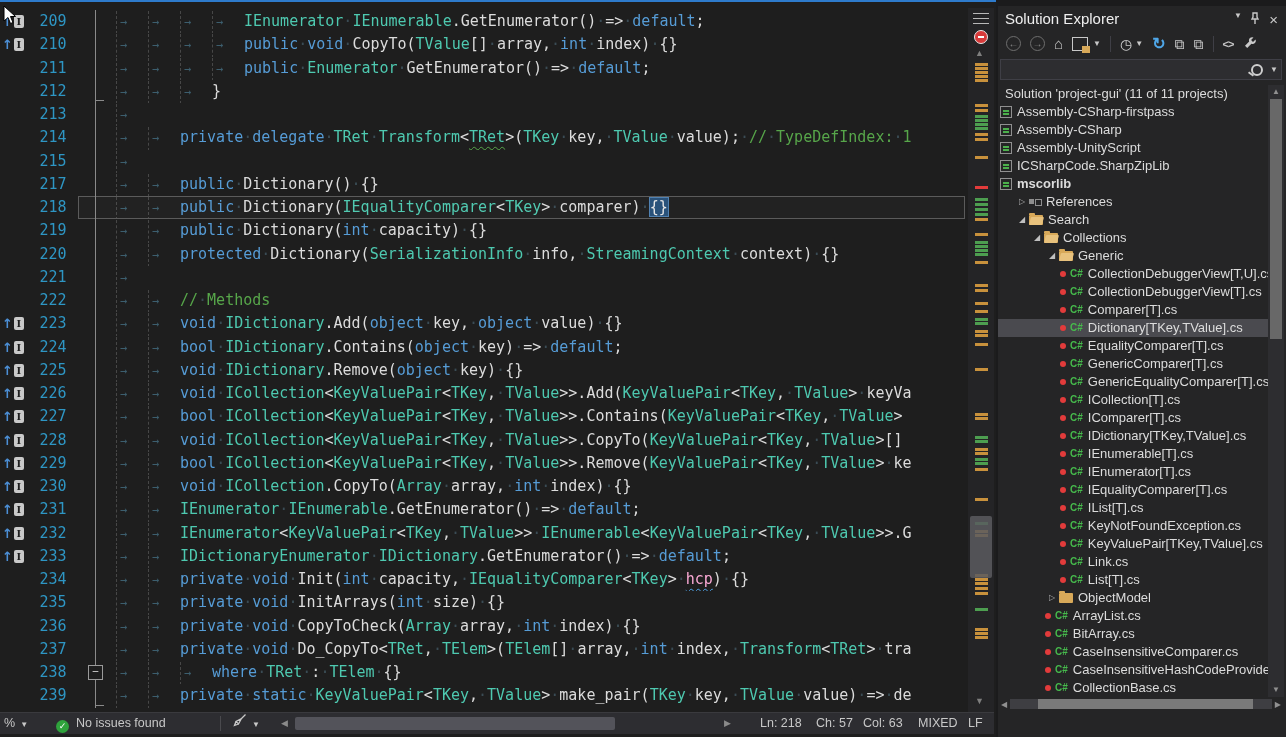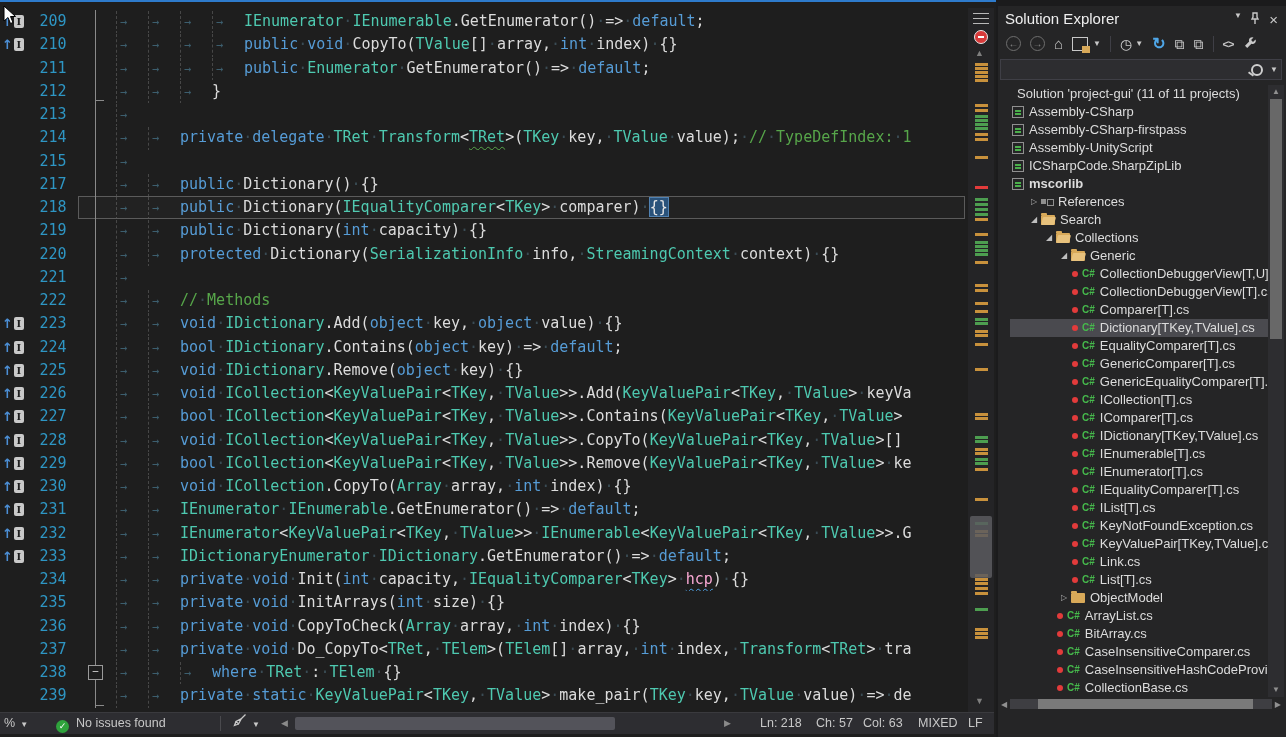--- a/index.html
+++ b/index.html
@@ -76,21 +76,21 @@
   .sesearch{position:absolute;left:2px;top:53px;width:282px;height:21px;background:#2D2D30;
       border:1px solid #3F3F46;box-sizing:border-box}
   .sesearch input{position:absolute;left:5px;top:1px;width:230px;height:17px;background:transparent;border:0;
       outline:0;color:#BBB;font-size:12.5px;font-family:"Liberation Sans",sans-serif}
   .sesearch input::placeholder{color:#8E8E8E}
   .mag{position:absolute;right:18px;top:4px;width:8px;height:8px;border:2px solid #CFCFCF;border-radius:50%}
   .mag::after{content:"";position:absolute;left:-5px;top:7px;width:6px;height:2px;background:#CFCFCF;
       transform:rotate(35deg)}
   .sesearch .caret{position:absolute;right:3px;top:0;line-height:20px}
 
-  .setree{position:absolute;left:12px;top:79px;width:270px;height:612px;overflow:hidden}
+  .setree{position:absolute;left:0;top:79px;width:270px;height:612px;overflow:hidden}
   .trow{height:18px;line-height:18px;font-size:13px;display:flex;align-items:center;white-space:nowrap}
   .trow.selrow{background:#4A4A4F}
   .trow.b{font-weight:bold;color:#FFF}
   .texp{width:14px;flex:none;color:#ABABAB;font-size:8px;text-align:center}
   .texp.open{color:#BFBFBF}
   .tlabel{margin-left:5px;color:#DCDCDC}
   .icproj{position:relative;width:12px;height:12px;border:1px solid #909090;flex:none;box-sizing:border-box}
   .icproj::before{content:"";position:absolute;left:2px;top:3px;width:6px;height:1.5px;background:#4CB04C}
   .icproj::after{content:"";position:absolute;left:2px;top:6px;width:6px;height:1.5px;background:#4CB04C}
   .icref{position:relative;width:12px;height:10px;flex:none}
@@ -283,25 +283,25 @@
   <div class="sesearch">
     <span class="mag"></span>
     <span class="caret">▼</span>
   </div>
   <div class="setree" id="setree">
       <div class="trow" style="padding-left: 2px;">
         <span class="tlabel">Solution 'project-gui' (11 of 11 projects)</span>
       </div>
       <div class="trow" style="padding-left: 2px;">
         <span class="icproj"></span>
-        <span class="tlabel">Assembly-CSharp</span>
+        <span class="tlabel">Assembly-CSharp-firstpass</span>
       </div>
       <div class="trow" style="padding-left: 2px;">
         <span class="icproj"></span>
-        <span class="tlabel">Assembly-CSharp-firstpass</span>
+        <span class="tlabel">Assembly-CSharp</span>
       </div>
       <div class="trow" style="padding-left: 2px;">
         <span class="icproj"></span>
         <span class="tlabel">Assembly-UnityScript</span>
       </div>
       <div class="trow" style="padding-left: 2px;">
         <span class="icproj"></span>
         <span class="tlabel">ICSharpCode.SharpZipLib</span>
       </div>
       <div class="trow b" style="padding-left: 2px;">

